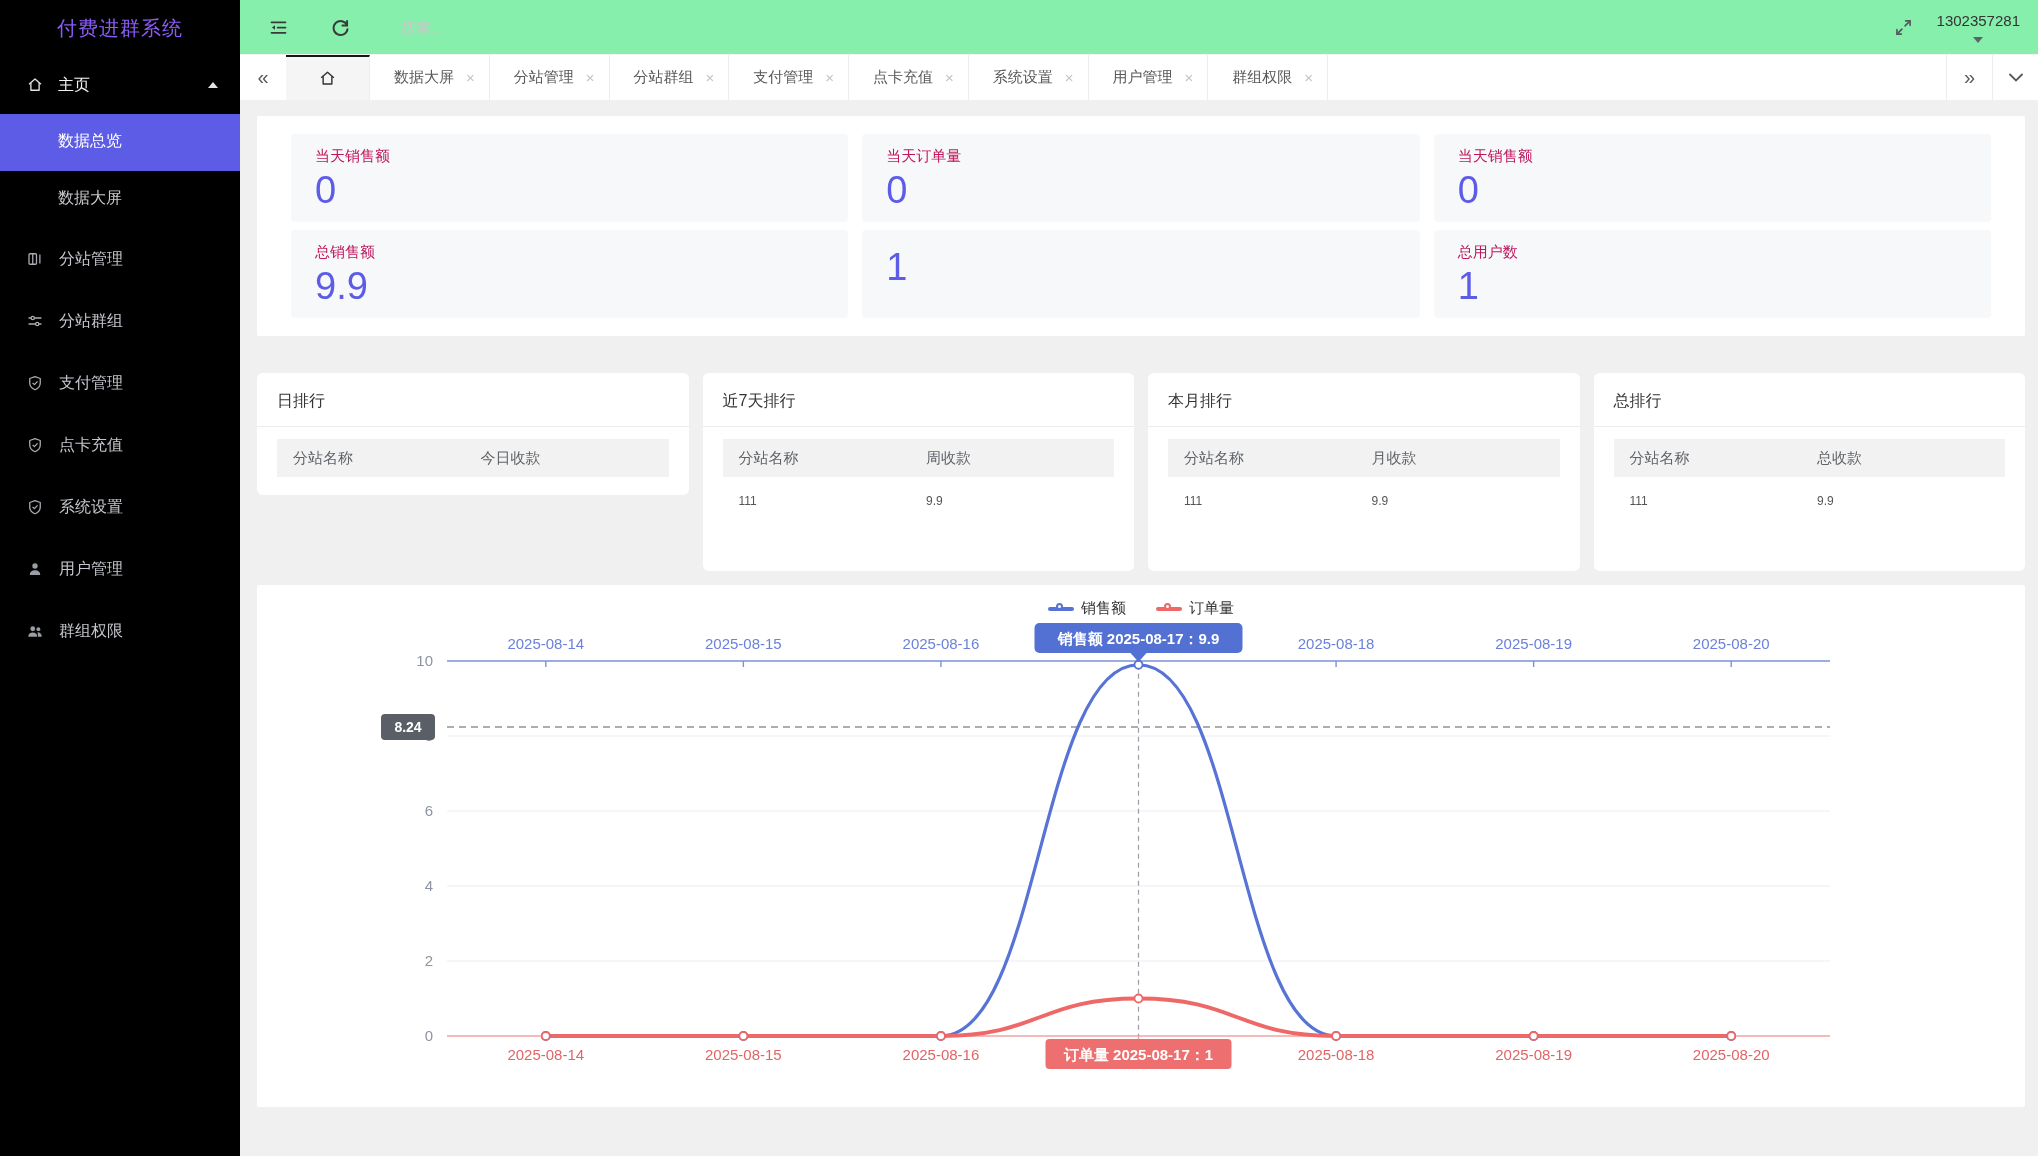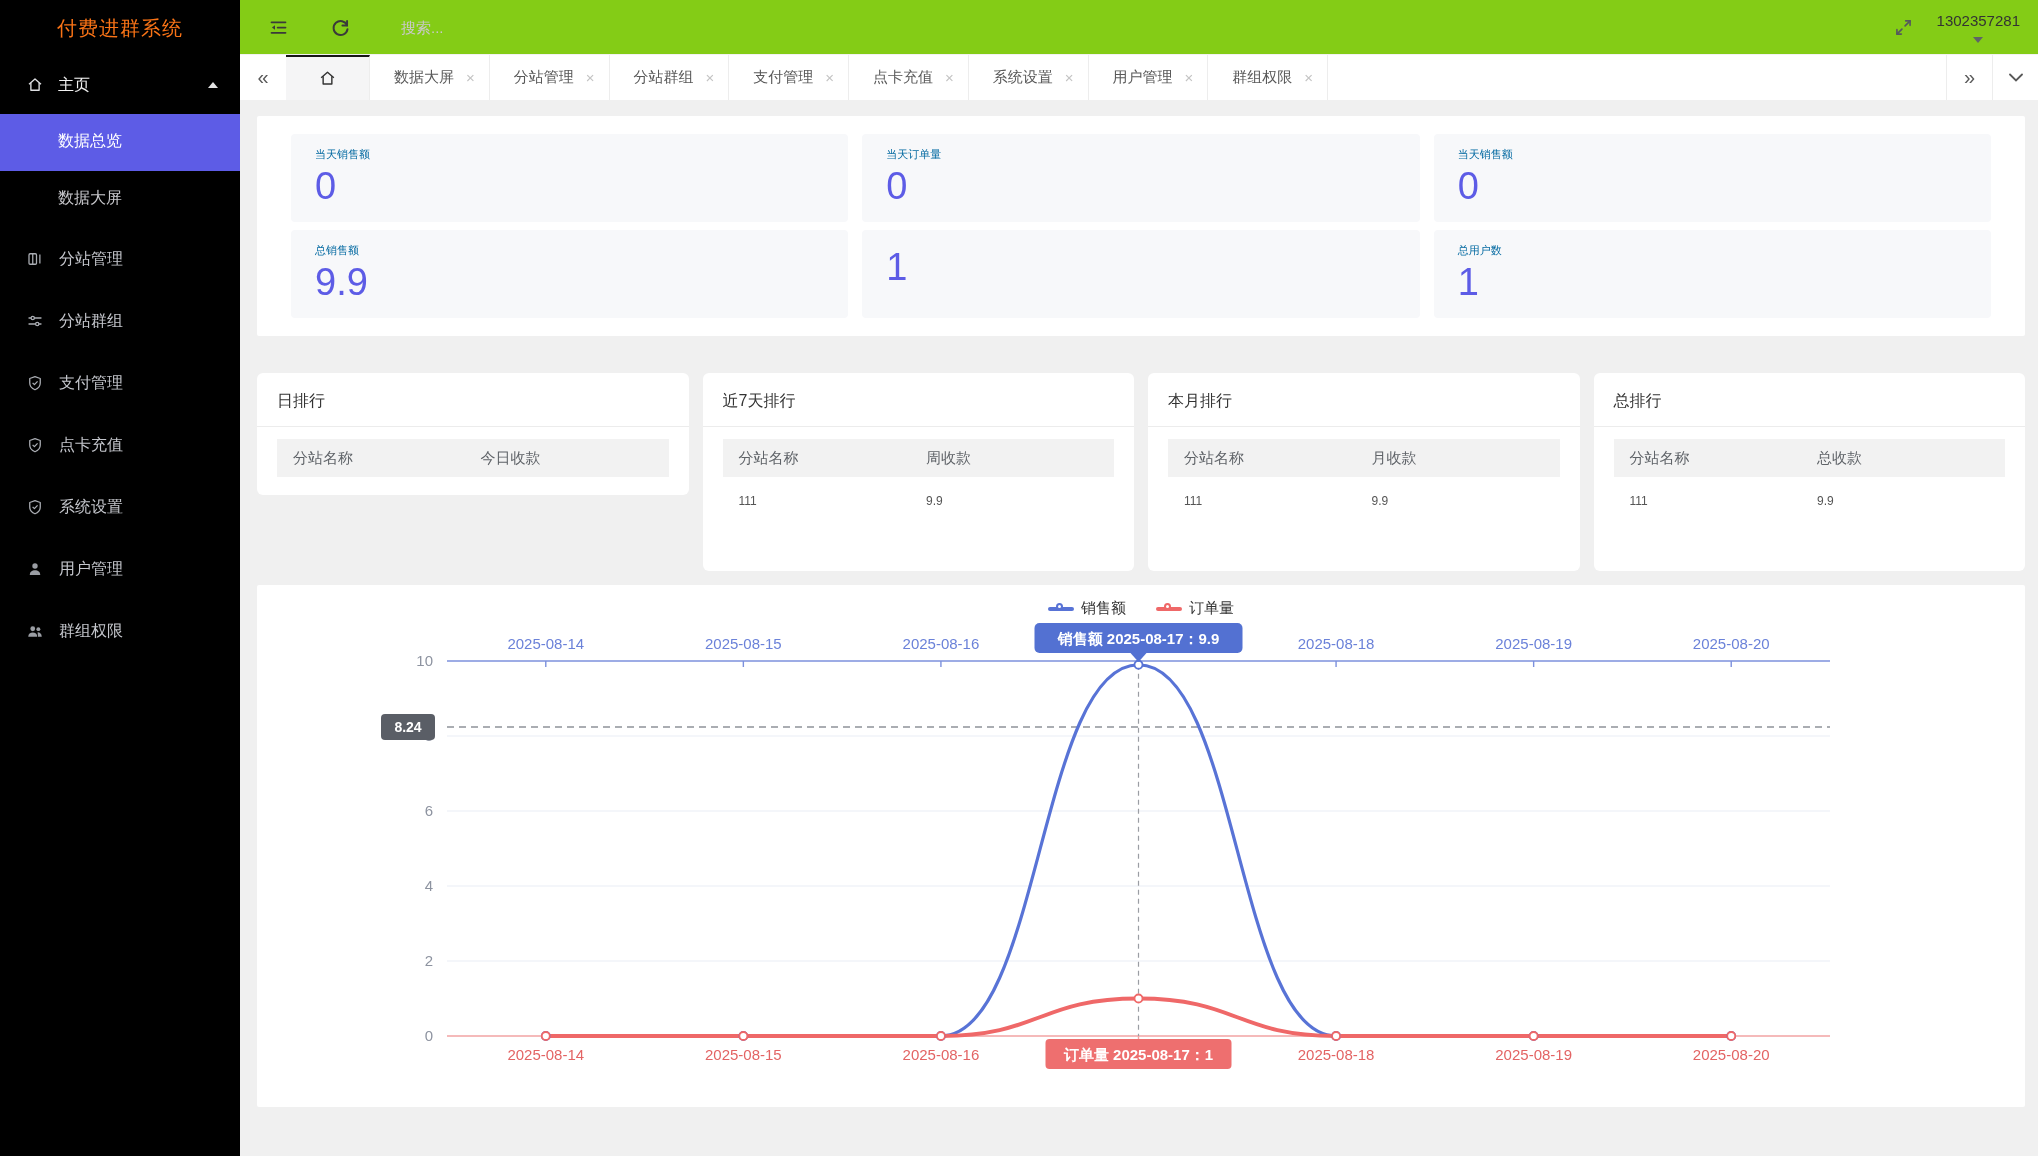--- a/index.html
+++ b/index.html
@@ -1,33 +1,33 @@
 <!DOCTYPE html>
 <html><head>
 <meta charset="utf-8">
 <style>
   * { box-sizing: border-box; margin: 0; padding: 0; }
   html,body { width:2038px; height:1156px; overflow:hidden; }
   body { font-family:"Liberation Sans", sans-serif; background:#f0f0f0; position:relative; }
 
   
   .sidebar { position:absolute; left:0; top:0; bottom:0; width:240px; background:#000; z-index:5; }
-  .sidebar-title { height:56px; line-height:56px; text-align:center; color:#f97316; font-size:20px; font-weight:500; letter-spacing:1px; }
+  .sidebar-title { height:56px; line-height:56px; text-align:center; color:#8b5cf6; font-size:20px; font-weight:500; letter-spacing:1px; }
   .menu-home { height:58px; display:flex; align-items:center; padding:0 22px 0 26px; color:#f2f2f2; font-size:16px; cursor:pointer; }
   .menu-home .mi { width:18px; height:18px; margin-right:14px; display:inline-flex; }
   .menu-home .up { margin-left:auto; width:0; height:0; border-left:5px solid transparent; border-right:5px solid transparent; border-bottom:6px solid #e3e3e3; }
   .submenu-item { height:57px; line-height:53px; padding-left:58px; font-size:16px; color:#c8c8cc; cursor:pointer; }
   .submenu-item.active { background:#5d5ce6; color:#fff; }
   .menu-item { height:62px; display:flex; align-items:center; padding-left:26px; color:#c4c6cc; font-size:16px; cursor:pointer; }
   .menu-item .mi { width:18px; height:18px; margin-right:15px; display:inline-flex; }
   .mi svg { width:18px; height:18px; }
 
   
   .main { margin-left:240px; }
-  .topbar { height:55px; background:#84cc16; display:flex; align-items:center; padding:0 18px 0 25px; border-bottom:1px solid #f2f2f2; }
+  .topbar { height:55px; background:#86efac; display:flex; align-items:center; padding:0 18px 0 25px; border-bottom:1px solid #f2f2f2; }
   .icon-btn { display:inline-flex; align-items:center; justify-content:center; width:26px; height:26px; cursor:pointer; }
   .icon-btn svg { width:21px; height:21px; }
   .refresh-btn { margin-left:36px; }
   .search-input { border:none; outline:none; margin-left:48px; width:240px; font-size:15px; color:#333; background:transparent; }
   .search-input::placeholder { color:#c9c9c9; }
   .topbar-right { margin-left:auto; display:flex; align-items:center; gap:20px; }
   .user-box { display:flex; align-items:center; gap:8px; font-size:15px; color:#333; cursor:pointer;flex-direction:column; }
   .caret-down { width:0; height:0; border-left:5px solid transparent; border-right:5px solid transparent; border-top:6px solid #5f6368; }
 
   
@@ -37,21 +37,21 @@
   .tab-home svg { width:19px; height:19px; }
   .tab { display:flex; align-items:center; padding:0 14px 0 24px; font-size:15px; color:#595959; border-right:1px solid #ededed; cursor:pointer; white-space:nowrap; }
   .tab-x { color:#c3c3c3; font-size:15px; margin-left:12px; cursor:pointer; }
   .tabbar-right { margin-left:auto; display:flex; }
   .tab-ctrl { width:46px; display:flex; align-items:center; justify-content:center; border-left:1px solid #ededed; color:#595959; cursor:pointer; }
 
   
   .content { padding:16px 13px 0 17px; }
   .stats-panel { background:#fff; border-radius:2px; padding:18px 34px; display:grid; grid-template-columns:repeat(3,1fr); gap:8px 14px; margin-bottom:37px; }
   .stat-card { background:#f7f8fa; border-radius:4px; height:88px; padding:13px 24px; }
-  .stat-label { font-size:11px; color:#0369a1; }
+  .stat-label { font-size:15px; color:#be185d; }
   .stat-value { font-size:38px; line-height:1.15; color:#5d5ce6; margin-top:3px; font-weight:400; }
 
   .rank-row { display:grid; grid-template-columns:repeat(4,1fr); gap:14px; margin-bottom:14px; align-items:start; }
   .rank-card { background:#fff; border-radius:6px; height:198px; overflow:hidden; }
   .rank-card.short { height:122px; }
   .rank-title { font-size:16px; color:#333; padding:18px 20px 14px; border-bottom:1px solid #ececec; }
   .rank-table { margin:12px 20px 0; }
   .rt-head { display:flex; background:#f2f2f2; height:38px; align-items:center; font-size:15px; color:#5f6368; }
   .rt-row { display:flex; height:48px; align-items:center; font-size:12px; color:#555; }
   .rt-c1 { width:52%; padding-left:16px; }

